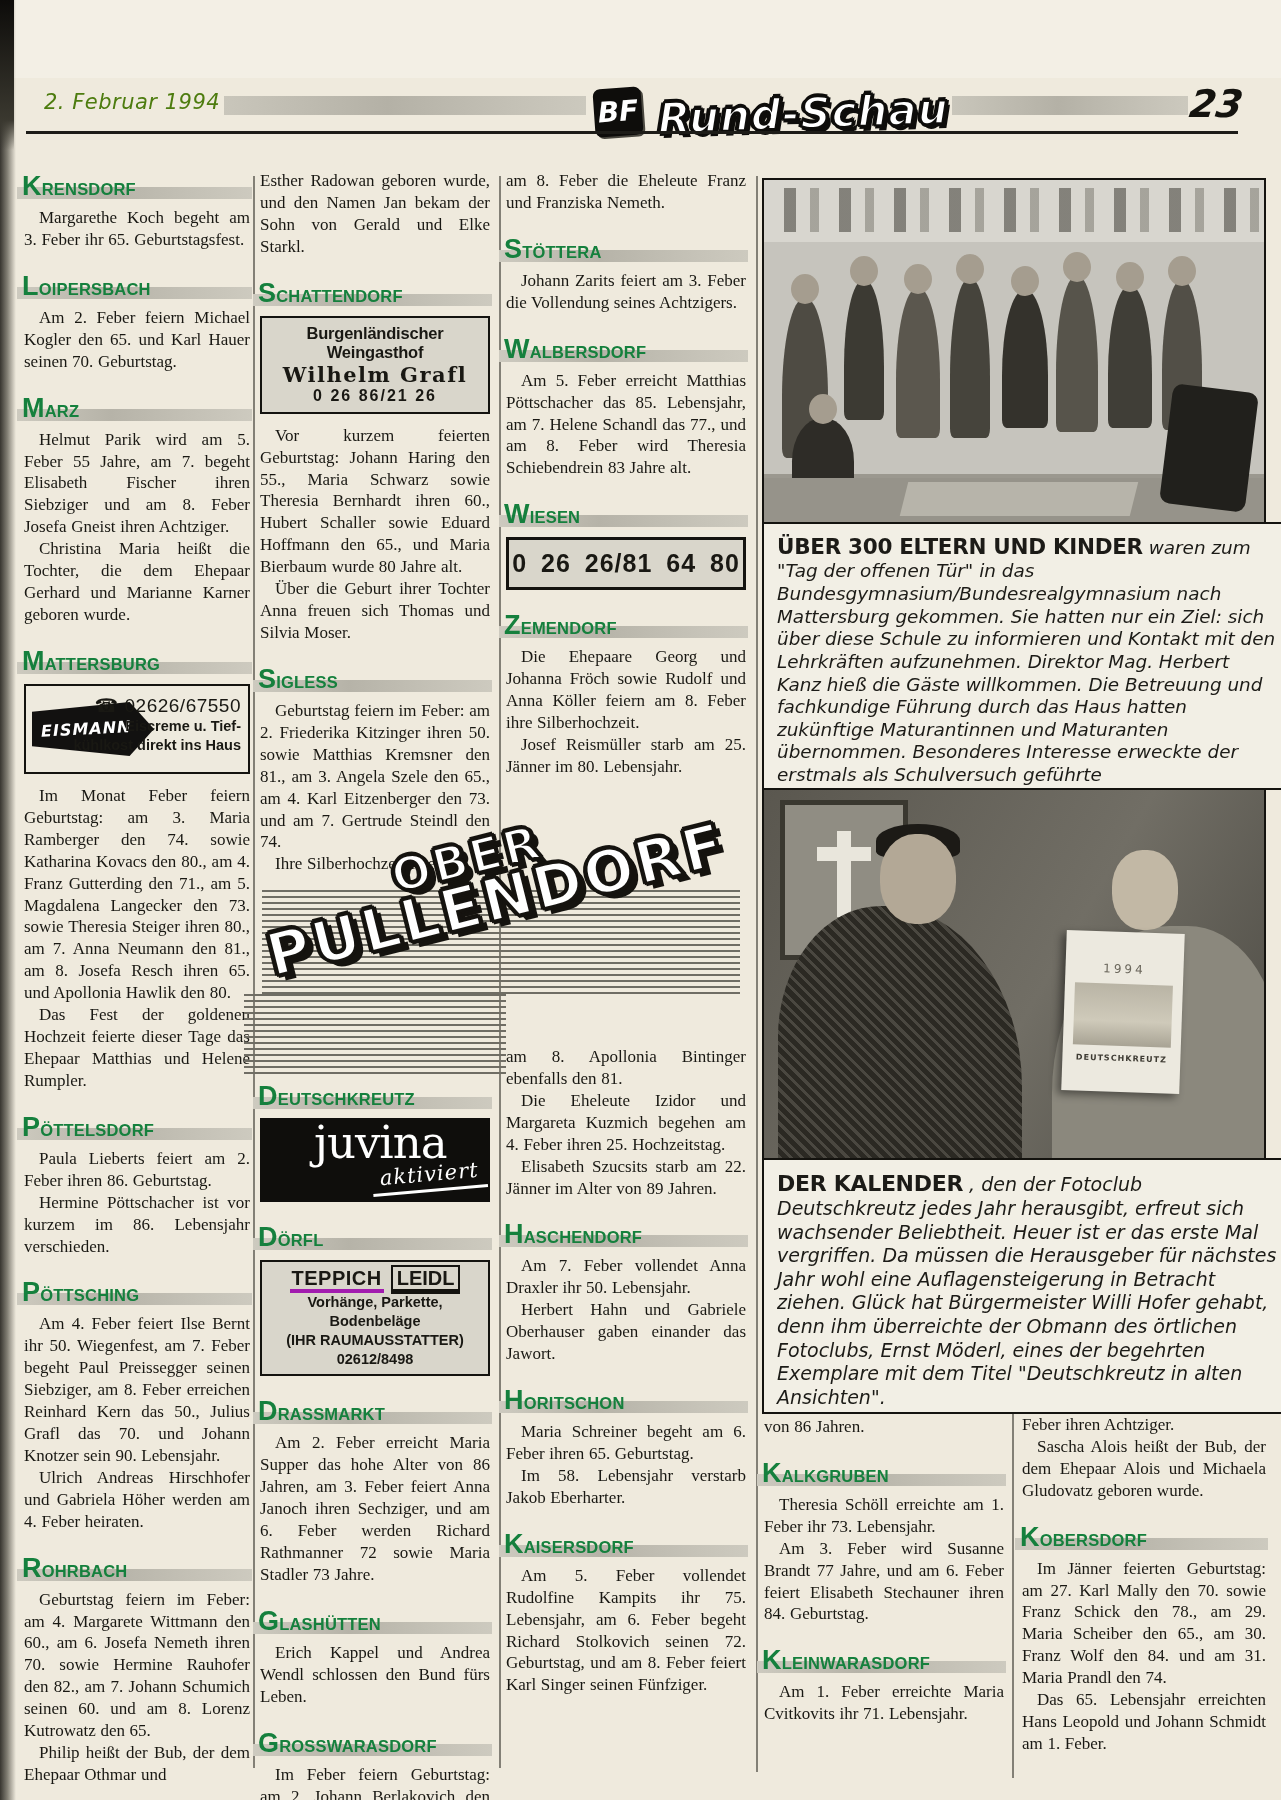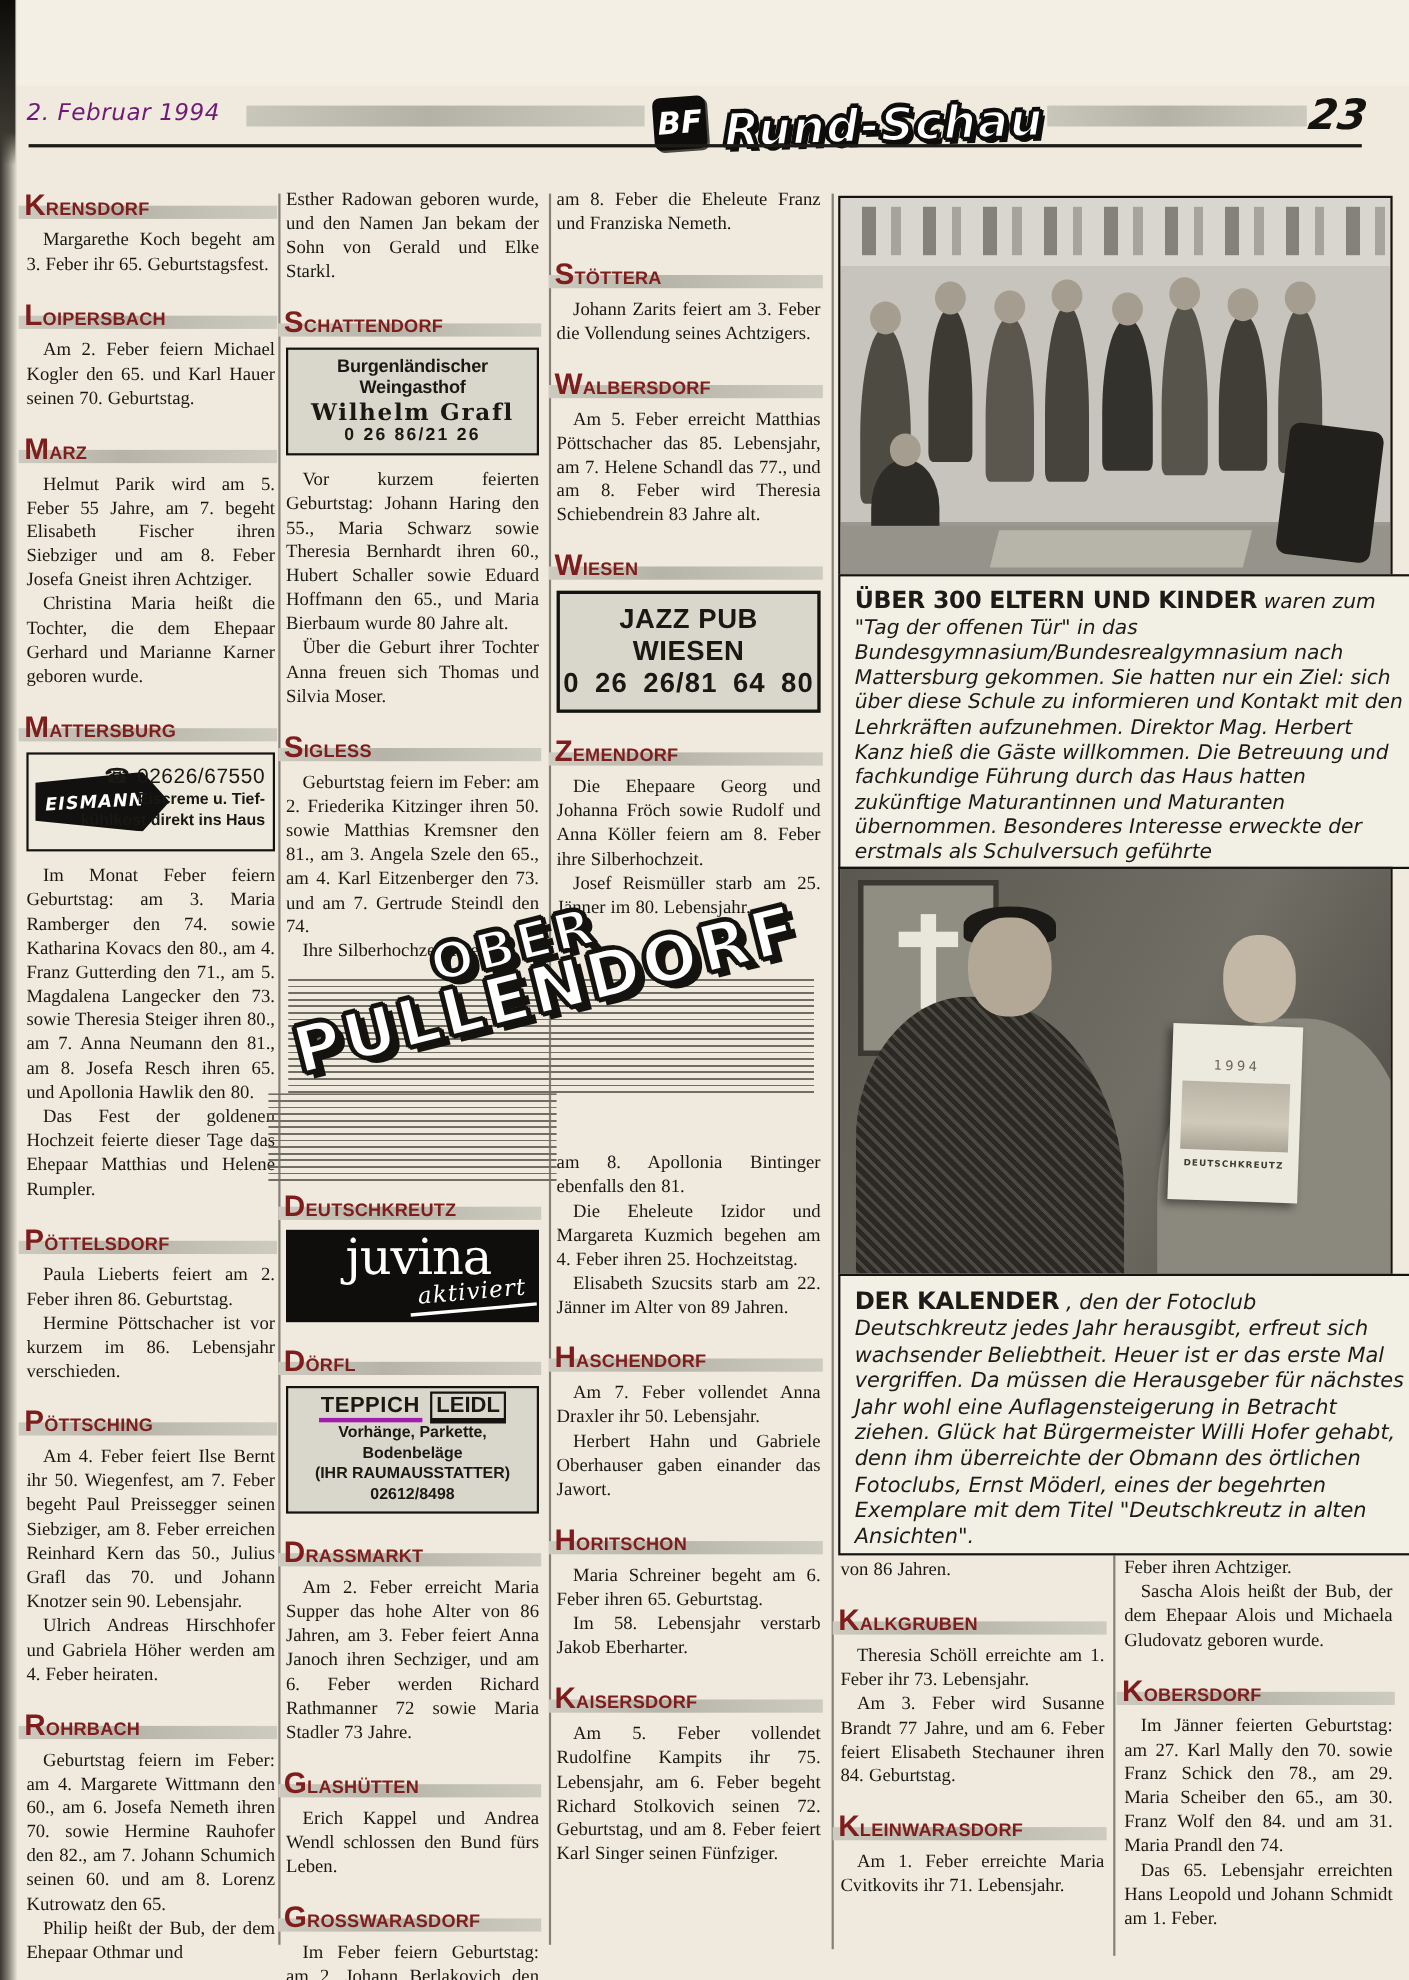--- a/index.html
+++ b/index.html
@@ -7,21 +7,21 @@
     position:relative;width:1281px;height:1800px;overflow:hidden;
     background:#efeadd;color:#191813;
     font-family:"Liberation Serif",serif;
   }
   
   .top-band{position:absolute;left:0;top:0;right:0;height:78px;background:#f3efe5}
   .spine{position:absolute;left:0;top:0;bottom:0;width:16px;
     background:linear-gradient(90deg,#171511 0%,#6d6a60 45%,rgba(0,0,0,0) 100%);opacity:.85}
   .corner-tl{position:absolute;left:0;top:0;width:14px;height:150px;background:linear-gradient(180deg,#0d0c0a,#3a382f 80%,rgba(0,0,0,0))}
   
-  .date{position:absolute;left:24px;top:90px;font:italic 400 21px "DejaVu Sans",sans-serif;color:#701a75;letter-spacing:.5px}
+  .date{position:absolute;left:44px;top:90px;font:italic 400 21px "DejaVu Sans",sans-serif;color:#4d7c0f;letter-spacing:.5px}
   .hbar{position:absolute;top:96px;height:19px;background:linear-gradient(90deg,#c9c6bb,#b4b1a6 45%,#c4c1b6 80%,#ccc9be)}
   .hbar-left{left:224px;width:362px}
   .hbar-right{left:952px;width:236px}
   .hline{position:absolute;left:26px;top:131px;width:1212px;height:3px;background:#1d1c18}
   .logo{position:absolute;left:594px;top:88px;white-space:nowrap}
   .bf{display:inline-block;width:48px;height:48px;background:#0e0d0b;color:#fff;
     font:italic 800 28px/48px "DejaVu Sans",sans-serif;text-align:center;border-radius:7px;
     transform:rotate(-4deg);box-shadow:2px 2px 0 #4a4840;vertical-align:top}
   .rs{display:inline-block;margin-left:12px;font:italic 900 42px/52px "DejaVu Sans",sans-serif;
     color:#fff;letter-spacing:1px;-webkit-text-stroke:2.2px #0e0d0b;
@@ -34,21 +34,21 @@
   #col1{left:24px;top:166px;width:226px}
   #col2top{left:260px;top:170px;width:230px}
   #col2bottom{left:260px;top:1076px;width:230px}
   #col3top{left:506px;top:170px;width:240px}
   #col3bottom{left:506px;top:1046px;width:240px}
   #col4{left:764px;top:1394px;width:240px}
   #col5{left:1022px;top:1392px;width:244px}
   .body-p{font-size:17px;line-height:1.29;text-align:justify;margin:0;text-indent:15px;word-spacing:.4px}
   .body-p.ni{text-indent:0}
   .sec-h{position:relative;margin:15px 0 7px -2px;font-family:"Liberation Sans",sans-serif;
-    font-weight:700;font-size:16.5px;letter-spacing:.2px;color:#7f1d1d}
+    font-weight:700;font-size:16.5px;letter-spacing:.2px;color:#15803d}
   .col > .sec-h:first-child{margin-top:0}
   .sec-h .htxt{position:relative;z-index:1;display:inline-block;line-height:1;padding-top:7px}
   .sec-h .htxt::first-letter{font-size:27px}
   .sec-h .hbar2{position:absolute;left:-5px;right:-2px;bottom:1px;height:12px;z-index:0;
     background:linear-gradient(90deg,#cdcabf,#b6b3a8 40%,#c3c0b5 72%,#cdcabf)}
   
   .vr{position:absolute;width:2px;background:#55534a;opacity:.7}
   #vr1{left:253px;top:176px;height:1592px}
   #vr2{left:499px;top:176px;height:1592px}
   #vr3{left:756px;top:176px;height:1596px}
@@ -222,21 +222,20 @@
     <p class="body-p">Im Feber feiern Geburtstag: am 2. Johann Berlakovich den 73., am 5. Johann Sturm den 74., am 7. Apollonia Muskovich den 81. und</p>
   </div>
 <div class="col" id="col3top">
     <p class="body-p ni">am 8. Feber die Eheleute Franz und Franziska Nemeth.</p>
     <div class="sec-h"><span class="hbar2"></span><span class="htxt">STÖTTERA</span></div>
     <p class="body-p">Johann Zarits feiert am 3. Feber die Vollendung seines Achtzigers.</p>
     <div class="sec-h"><span class="hbar2"></span><span class="htxt">WALBERSDORF</span></div>
     <p class="body-p">Am 5. Feber erreicht Matthias Pöttschacher das 85. Lebensjahr, am 7. Helene Schandl das 77., und am 8. Feber wird Theresia Schiebendrein 83 Jahre alt.</p>
     <div class="sec-h"><span class="hbar2"></span><span class="htxt">WIESEN</span></div>
   <div class="ad ad-jazz">
-    <div class="jazz1">JAZZ PUB WIESEN</div>
     <div class="jazz2">0 26 26/81 64 80</div>
   </div>
 <div class="sec-h"><span class="hbar2"></span><span class="htxt">ZEMENDORF</span></div>
     <p class="body-p">Die Ehepaare Georg und Johanna Fröch sowie Rudolf und Anna Köller feiern am 8. Feber ihre Silberhochzeit.</p>
     <p class="body-p">Josef Reismüller starb am 25. Jänner im 80. Lebensjahr.</p>
   </div>
 <div class="col" id="col3bottom">
     <p class="body-p ni">am 8. Apollonia Bintinger ebenfalls den 81.</p>
     <p class="body-p">Die Eheleute Izidor und Margareta Kuzmich begehen am 4. Feber ihren 25. Hochzeitstag.</p>
     <p class="body-p">Elisabeth Szucsits starb am 22. Jänner im Alter von 89 Jahren.</p>

